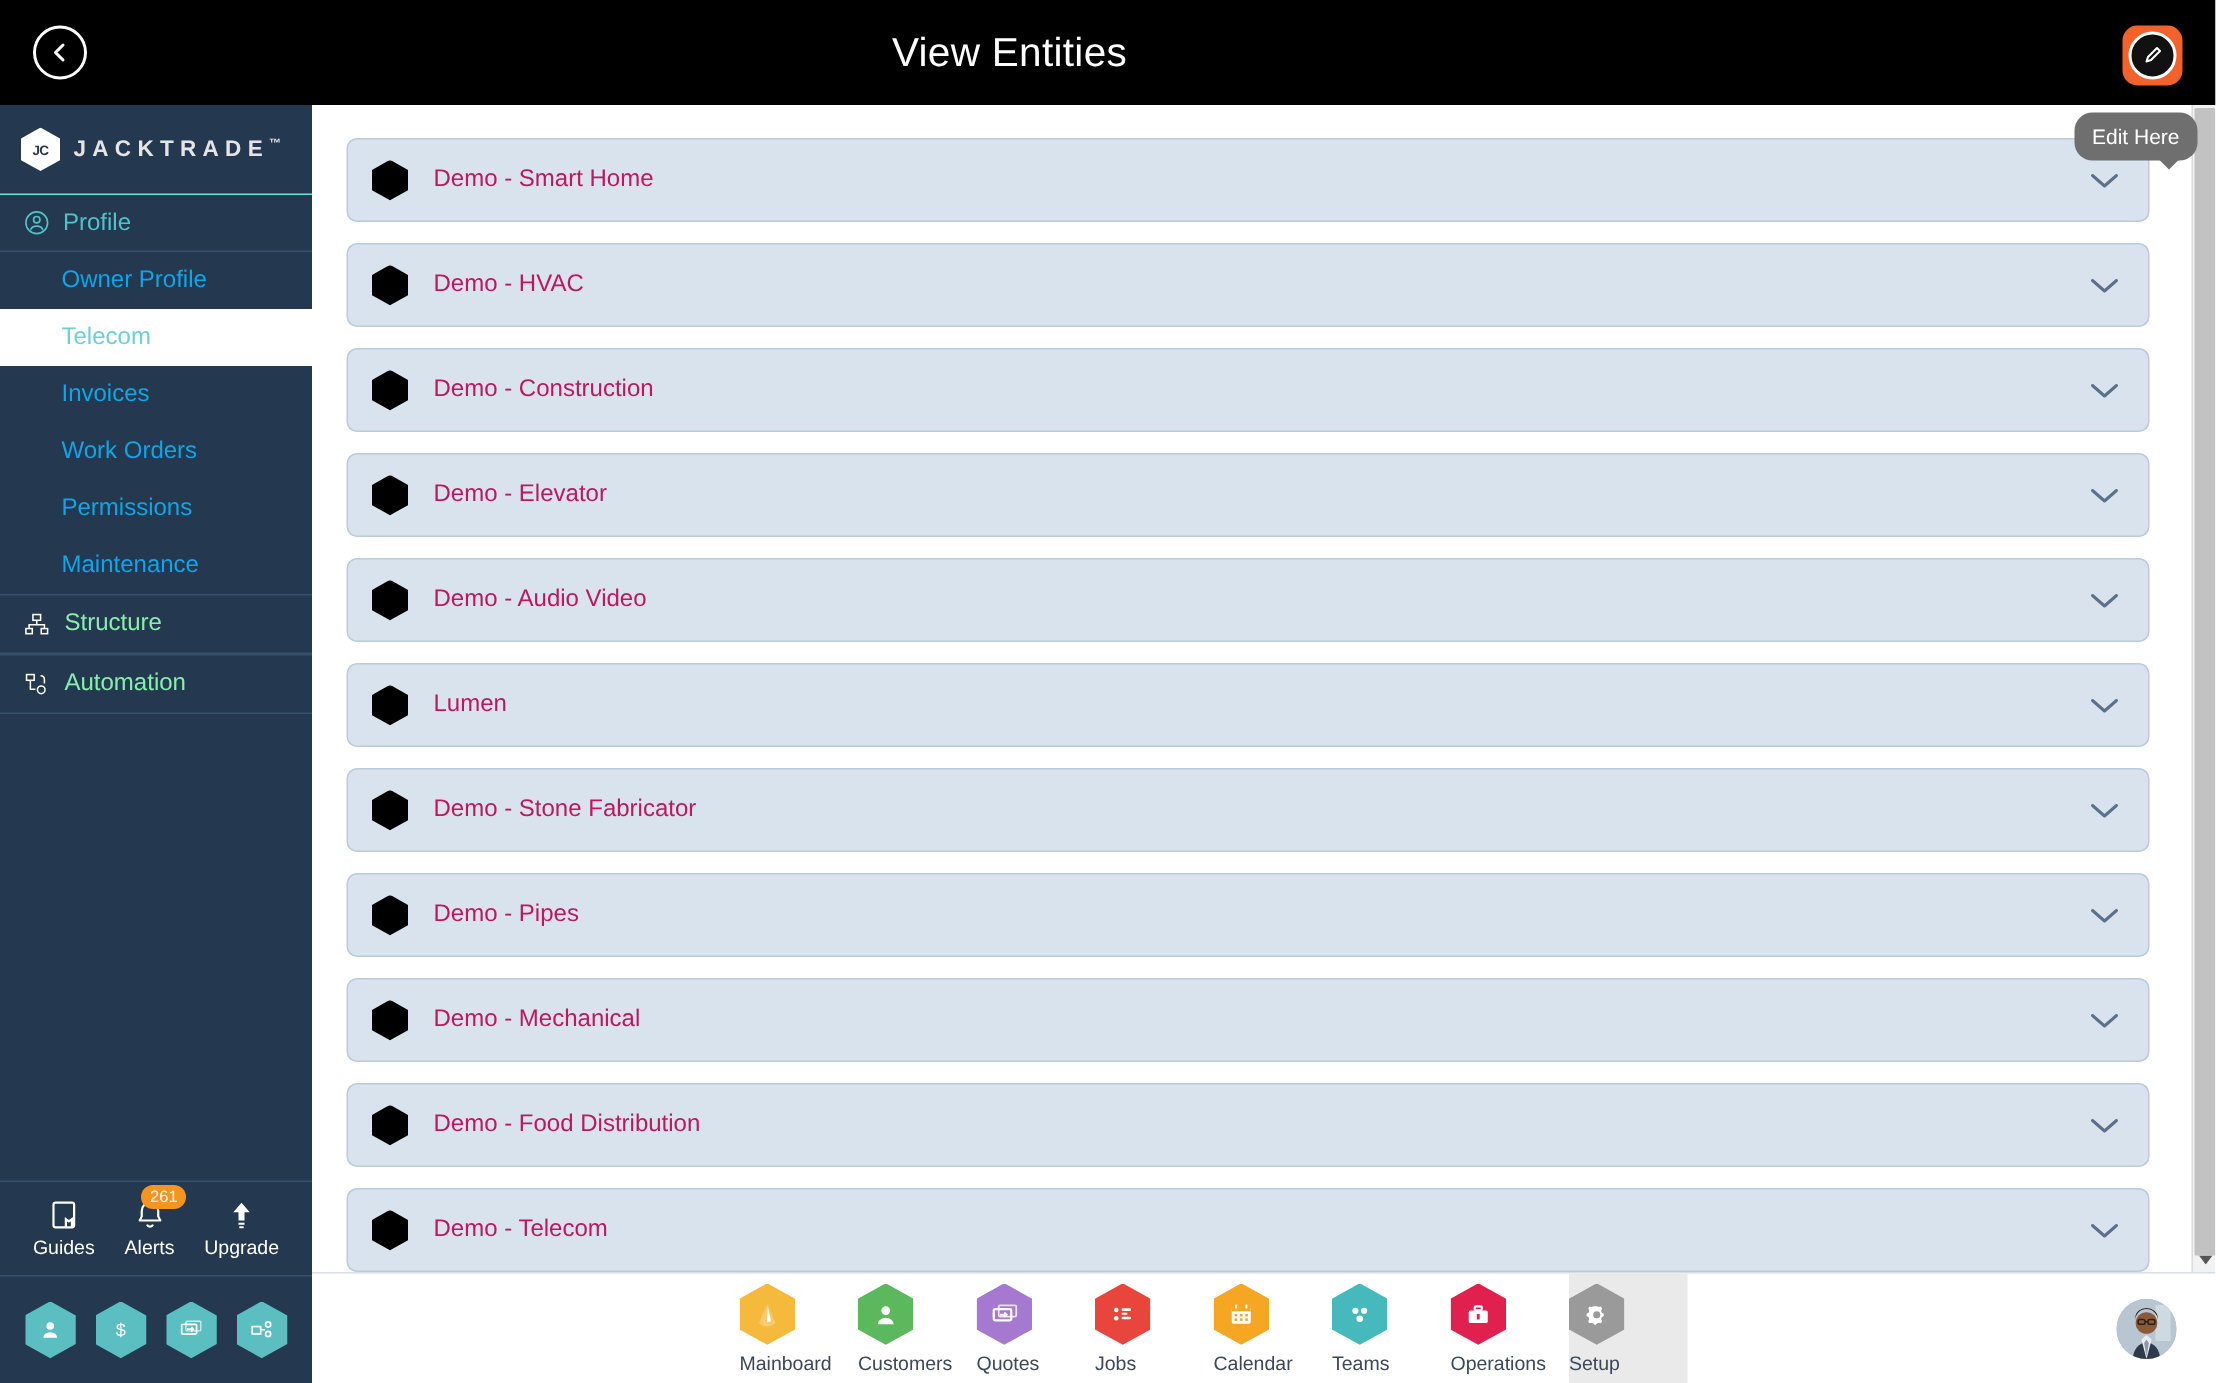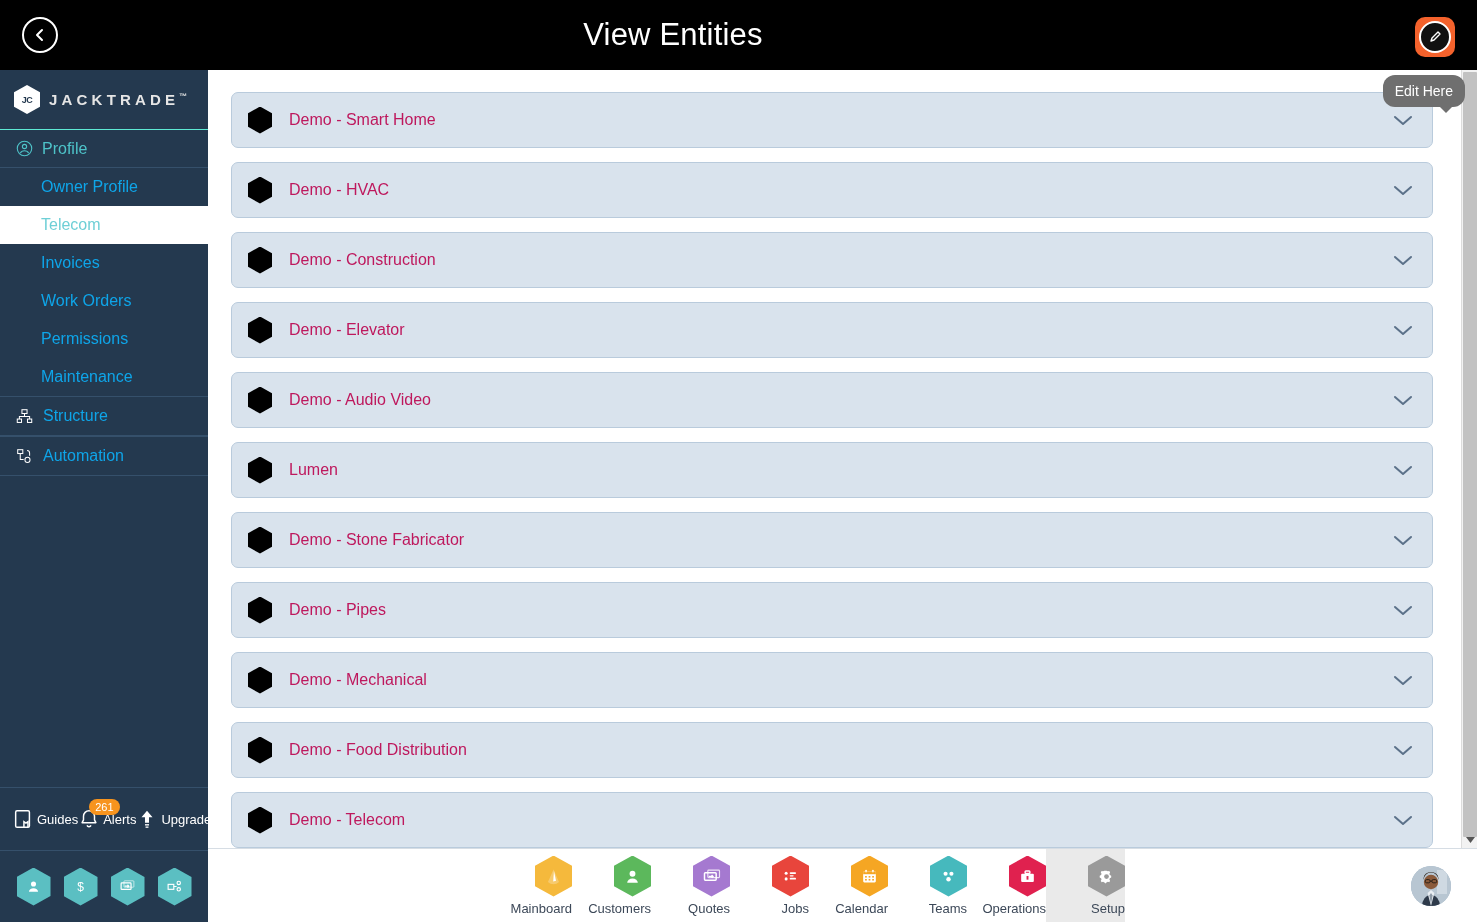--- a/index.html
+++ b/index.html
@@ -18,21 +18,21 @@
   }
   .back-btn {
     position:absolute; left:22px; top:17px;
     width:36px; height:36px; border-radius:50%;
     border:2px solid #ffffff; display:flex; align-items:center; justify-content:center;
     cursor:pointer; background:transparent;
   }
   .back-btn svg { display:block; }
   .topbar-title {
     position:absolute; left:0; width:1346px; text-align:center;
-    color:#ffffff; font-size:31px; letter-spacing:.2px;
+    color:#ffffff; font-size:27px; letter-spacing:.2px;
   }
   .edit-btn {
     position:absolute; right:22px; top:17px;
     width:40px; height:40px; border-radius:10px;
     background:#f4622c; display:flex; align-items:center; justify-content:center;
     cursor:pointer;
   }
   .edit-btn-inner {
     width:32px; height:32px; border-radius:50%;
     background:#111; border:2px solid #ffffff;
@@ -80,31 +80,31 @@
   }
   .nav-item {
     height:38px; display:flex; align-items:center;
     padding-left:41px; color:#0ea5e9; font-size:16px; cursor:pointer;
   }
   .nav-item.active {
     background:#ffffff; color:#6ecfd6;
   }
   .nav-sec {
     height:40px; display:flex; align-items:center; gap:10px;
-    padding-left:16px; color:#0ea5e9; font-size:16px; cursor:pointer;
+    padding-left:16px; color:#86efac; font-size:16px; cursor:pointer;
     border-top:1px solid #35506b; border-bottom:1px solid #35506b;
   }
 
   .side-bottom { border-top:1px solid #35506b; }
   .quick-row {
     height:62px; display:flex; align-items:center; justify-content:space-around;
     padding:0 12px;
   }
   .quick {
-    display:flex; flex-direction:row; align-items:center; gap:3px;
+    display:flex; flex-direction:column; align-items:center; gap:3px;
     color:#ffffff; font-size:13px; cursor:pointer; position:relative;
   }
   .badge {
     position:absolute; top:-9px; left:11px;
     background:#f7941e; color:#ffffff; font-size:11px;
     border-radius:9px; padding:1px 6px; line-height:14px;
   }
   .hex-row {
     height:72px; display:flex; align-items:center; justify-content:space-around;
     padding:0 10px; border-top:1px solid #35506b;
@@ -152,24 +152,24 @@
 
   
   .bottomnav {
     position:absolute; bottom:0; left:208px; width:1269px; height:74px;
     background:#ffffff; border-top:1px solid #d6dde4;
     display:flex; align-items:center;
   }
   .bn-spacer-l { width:285px; flex:0 0 auto; }
   .bn-item {
     width:79px; height:74px; flex:0 0 auto;
-    display:flex; flex-direction:column; align-items:flex-end; justify-content:center;
+    display:flex; flex-direction:column; align-items:flex-start; justify-content:center;
     gap:4px; cursor:pointer;
   }
-  .bn-item.active { background:#eaeaea;padding-left:36px; }
+  .bn-item.active { background:#eaeaea; }
   .bn-hex {
     width:37px; height:41px;
     clip-path:polygon(50% 0%,100% 25%,100% 75%,50% 100%,0% 75%,0% 25%);
     display:flex; align-items:center; justify-content:center;
   }
   .bn-label { font-size:13px; color:#3c4858; }
   .avatar {
     position:absolute; right:26px; top:17px;
     width:40px; height:40px; border-radius:50%;
     overflow:hidden; background:#9fb4c6; cursor:pointer;

